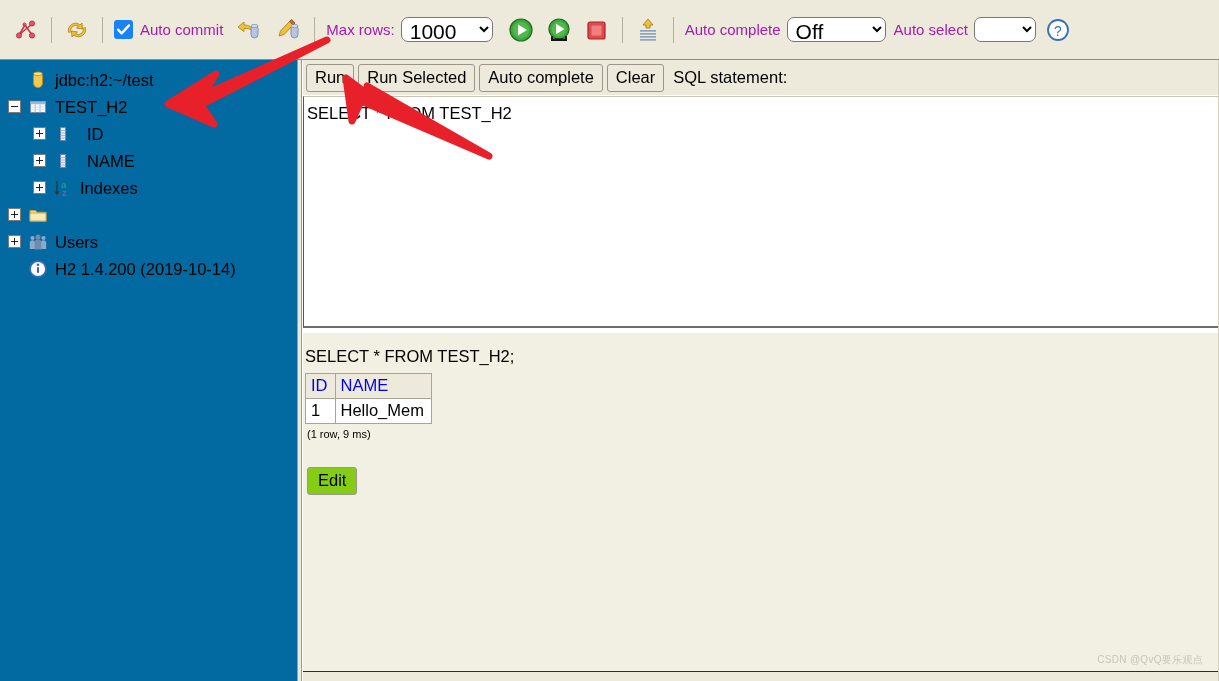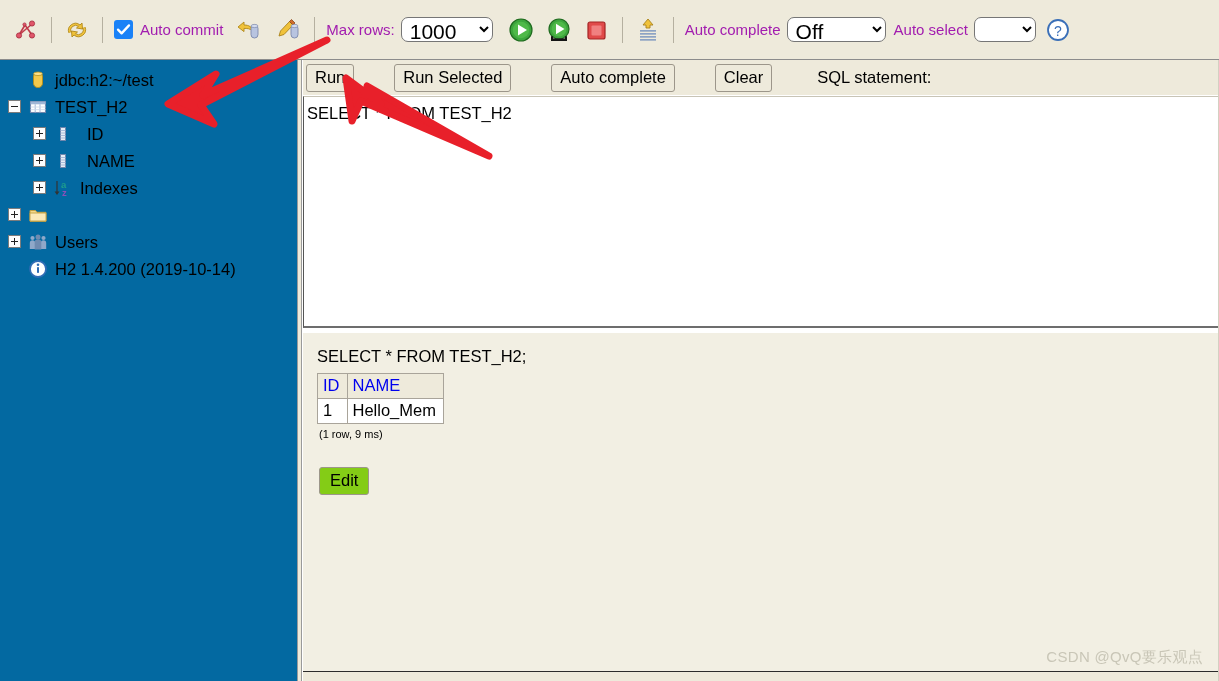--- a/index.html
+++ b/index.html
@@ -125,21 +125,20 @@
   #sql-toolbar {
     position: absolute;
     left: 303px; top: 60px;
     width: 916px;
     height: 35px;
     background: #eeeadb;
     display: flex;
     align-items: center;
     padding-left: 3px;
     box-sizing: border-box;
-    gap: 36px;
   }
   .sqlbtn {
     font-family: "Liberation Sans", sans-serif;
     font-size: 16.5px;
     color: #000;
     background: #eeeadb;
     border: 1px solid #9c968a;
     border-radius: 3px;
     padding: 3px 8px 4px 8px;
     margin-right: 4px;
@@ -170,21 +169,21 @@
     white-space: pre;
     overflow: hidden;
   }
   #results-panel {
     position: absolute;
     left: 303px; top: 333px;
     width: 916px;
     height: 340px;
     background: #f2efe3;
     box-sizing: border-box;
-    padding: 14px 0 0 14px;
+    padding: 14px 0 0 2px;
     overflow: hidden;
   }
   #result-query {
     font-size: 16.5px;
     color: #000;
     margin-bottom: 7px;
     white-space: nowrap;
   }
   #result-table {
     border-collapse: collapse;
@@ -235,21 +234,21 @@
     position: absolute;
     left: 1218px; top: 60px;
     width: 1px; height: 621px;
     background: #d4d0c2;
   }
 
   
   #watermark {
     position: absolute;
     right: 16px; bottom: 14px;
-    font-size: 15px;
+    font-size: 10px;
     color: #c9c6b7;
     white-space: nowrap;
     letter-spacing: 0.3px;
   }
 
   
   #annotations {
     position: absolute;
     left: 0; top: 0;
     width: 1219px; height: 681px;

